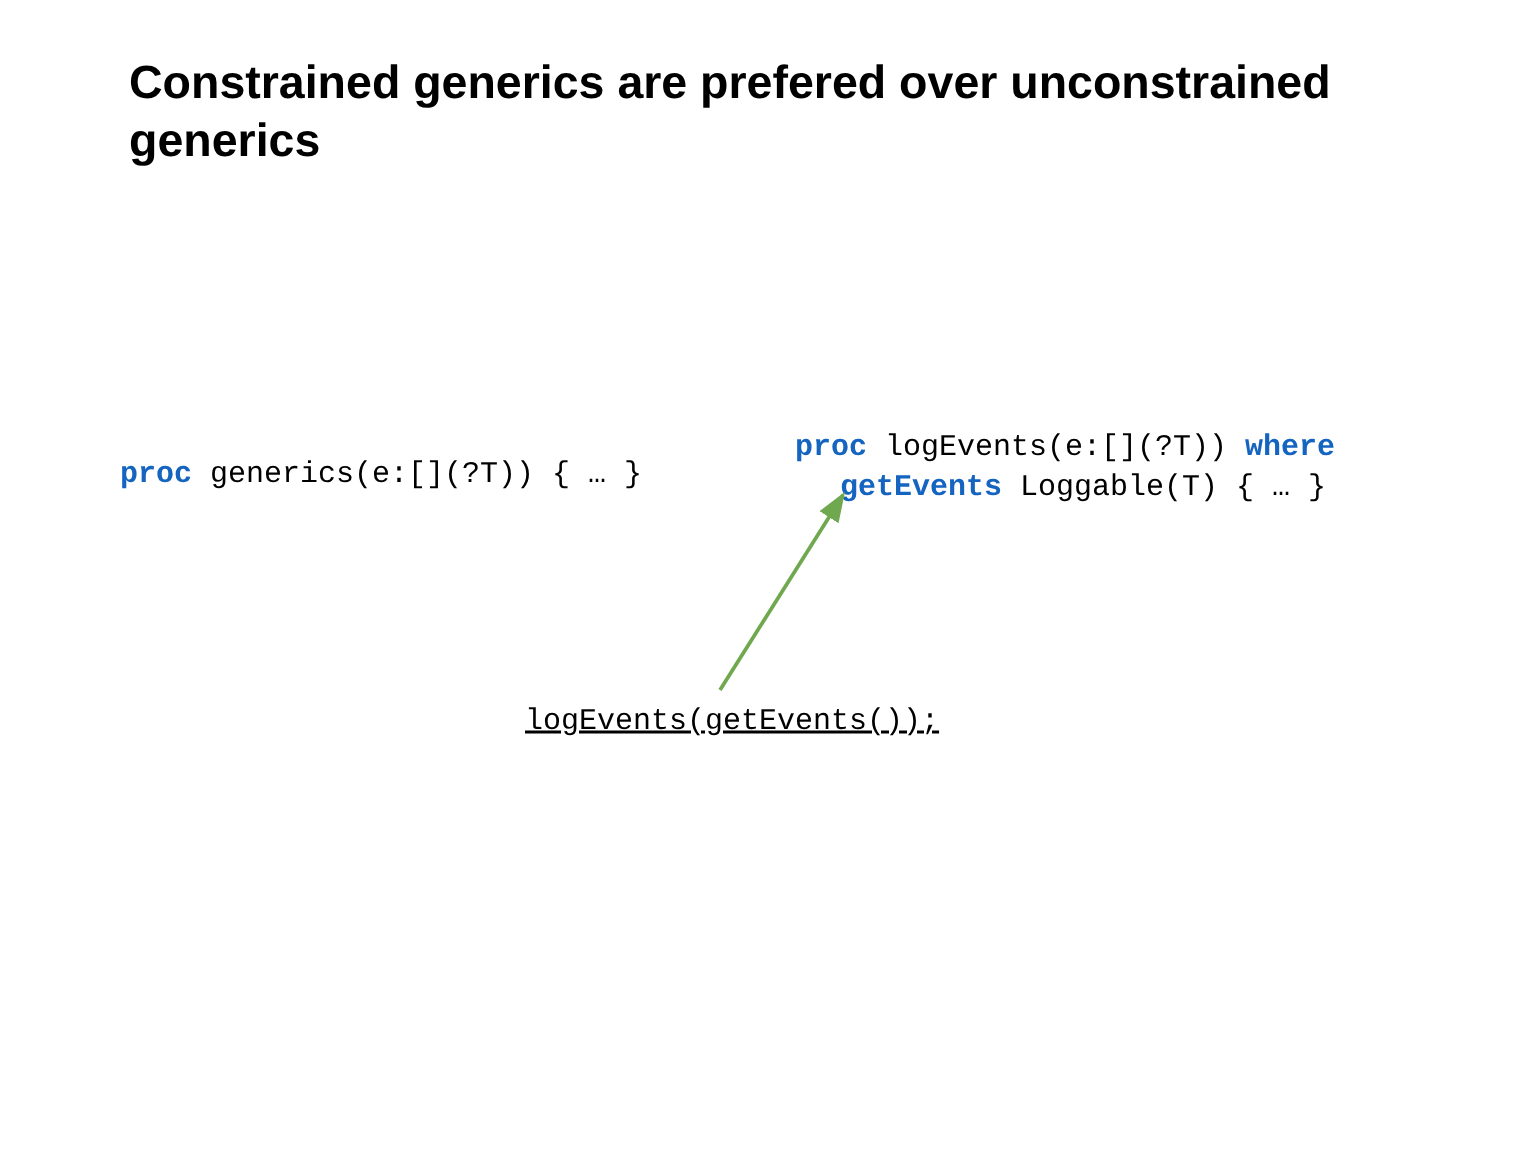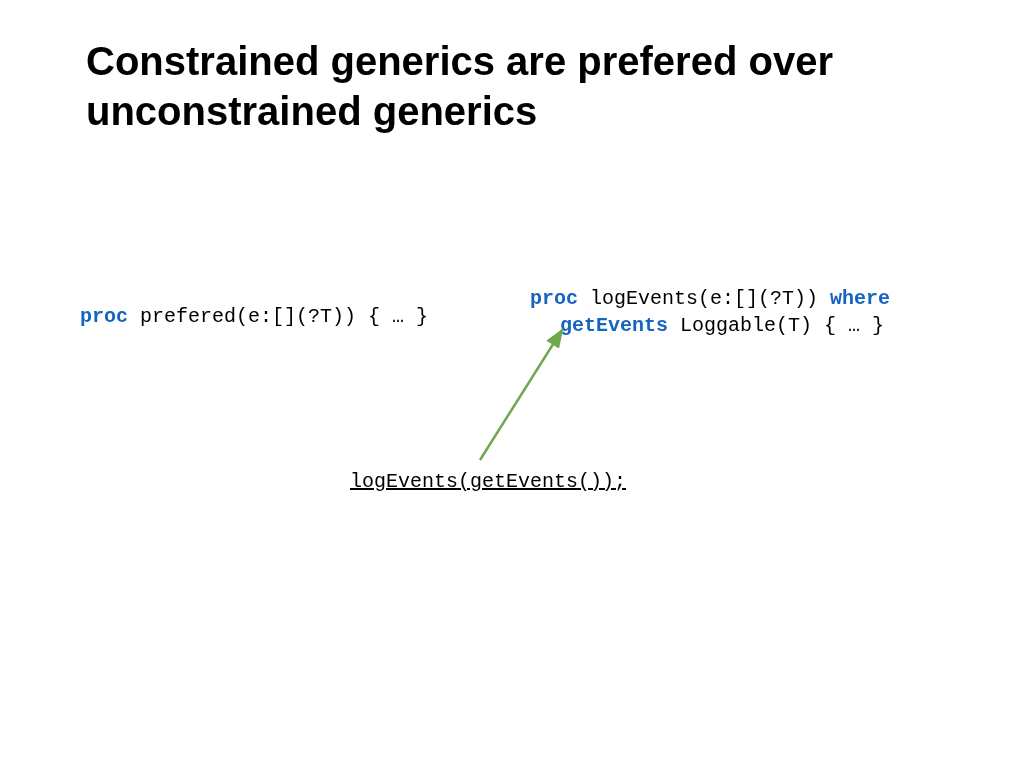--- a/index.html
+++ b/index.html
@@ -9,21 +9,21 @@
     background: #ffffff;
     font-family: Arial, Helvetica, sans-serif;
     position: relative;
     overflow: hidden;
   }
   .title {
     position: absolute;
     top: 36px;
     left: 86px;
     right: 60px;
-    font-size: 40px;
+    font-size: 31px;
     font-weight: 700;
     color: #000000;
     line-height: 1.25;
   }
   .code {
     font-family: "Courier New", Courier, monospace;
     font-size: 20px;
     color: #000000;
     white-space: pre;
     position: absolute;
@@ -49,21 +49,21 @@
     top: 310px;
     left: 470px;
     pointer-events: none;
   }
 </style>
 </head>
 <body>
 
 <h1 class="title">Constrained generics are prefered over unconstrained generics</h1>
 
-<div class="code code-left"><span class="kw">proc</span><span> prefered(e:[](?T)) { … }</span></div>
+<div class="code code-left"><span class="kw">proc</span><span> generics(e:[](?T)) { … }</span></div>
 
 <div class="code code-right"><span class="kw">proc</span><span> logEvents(e:[](?T)) </span><span class="kw">where</span><br><span>  </span><span class="kw">getEvents</span><span> Loggable(T) { … }</span></div>
 
 <div class="code code-bottom">logEvents(getEvents());</div>
 
 <svg class="arrow" width="160" height="160">
   <defs>
     <marker id="ahead" markerWidth="10" markerHeight="10" refX="7" refY="3" orient="auto" markerUnits="strokeWidth">
       <path d="M0,0 L8,3 L0,6 Z" fill="#6fa84f"></path>
     </marker>

